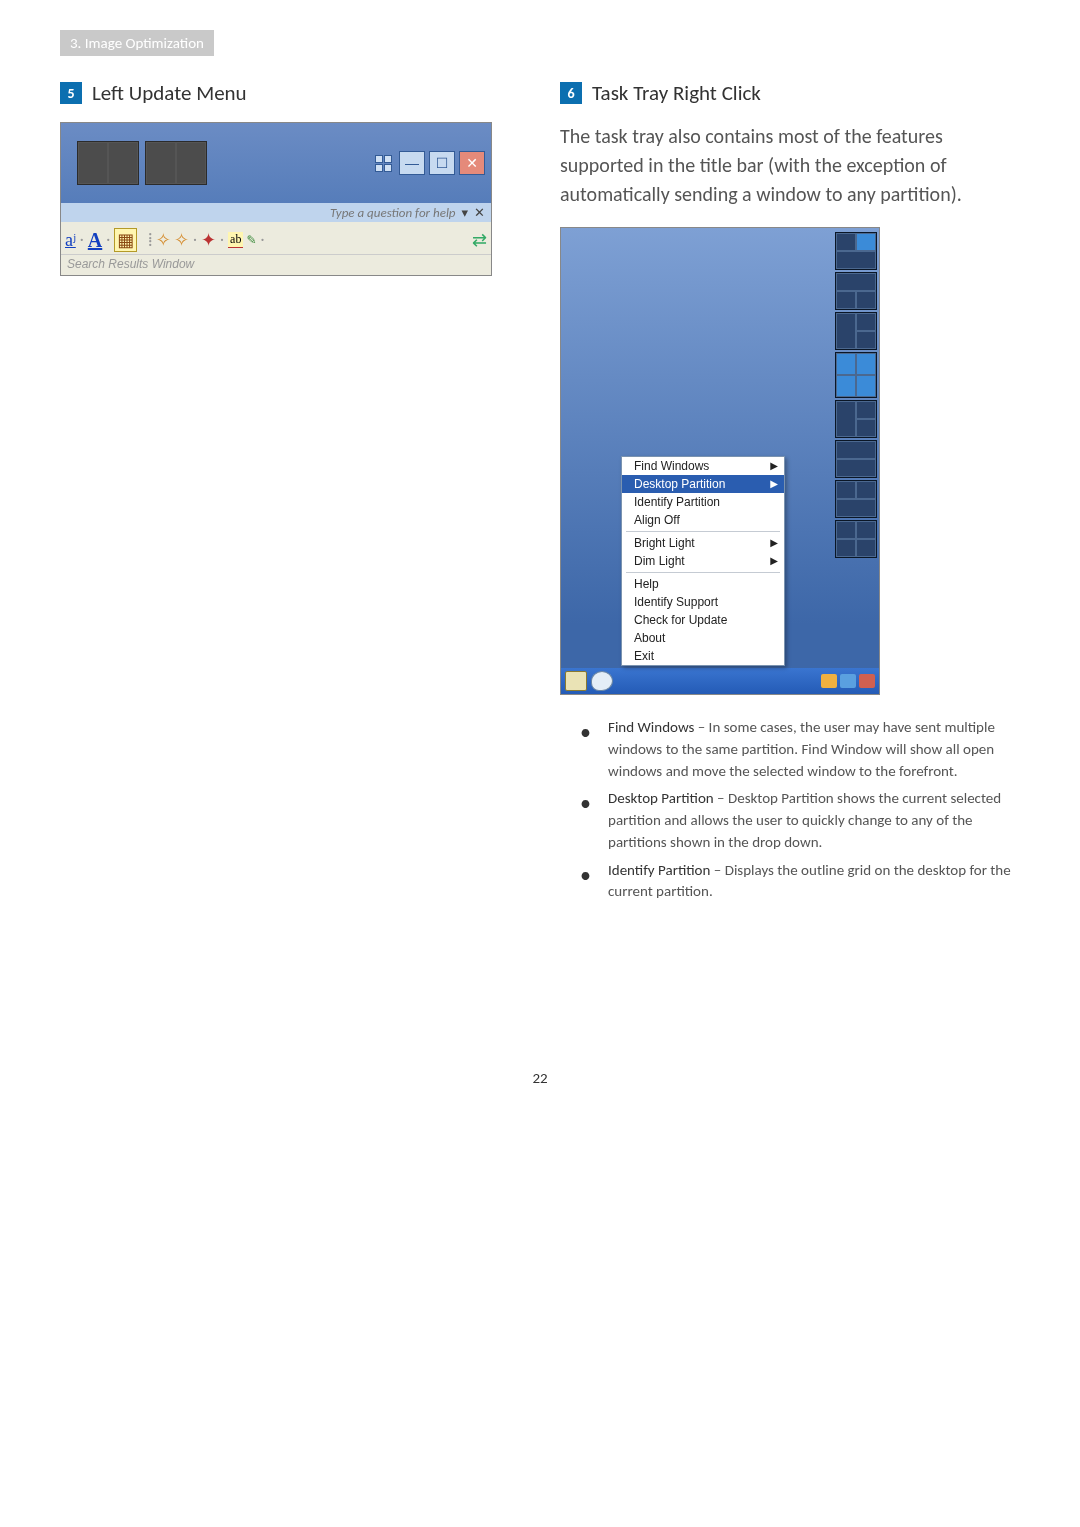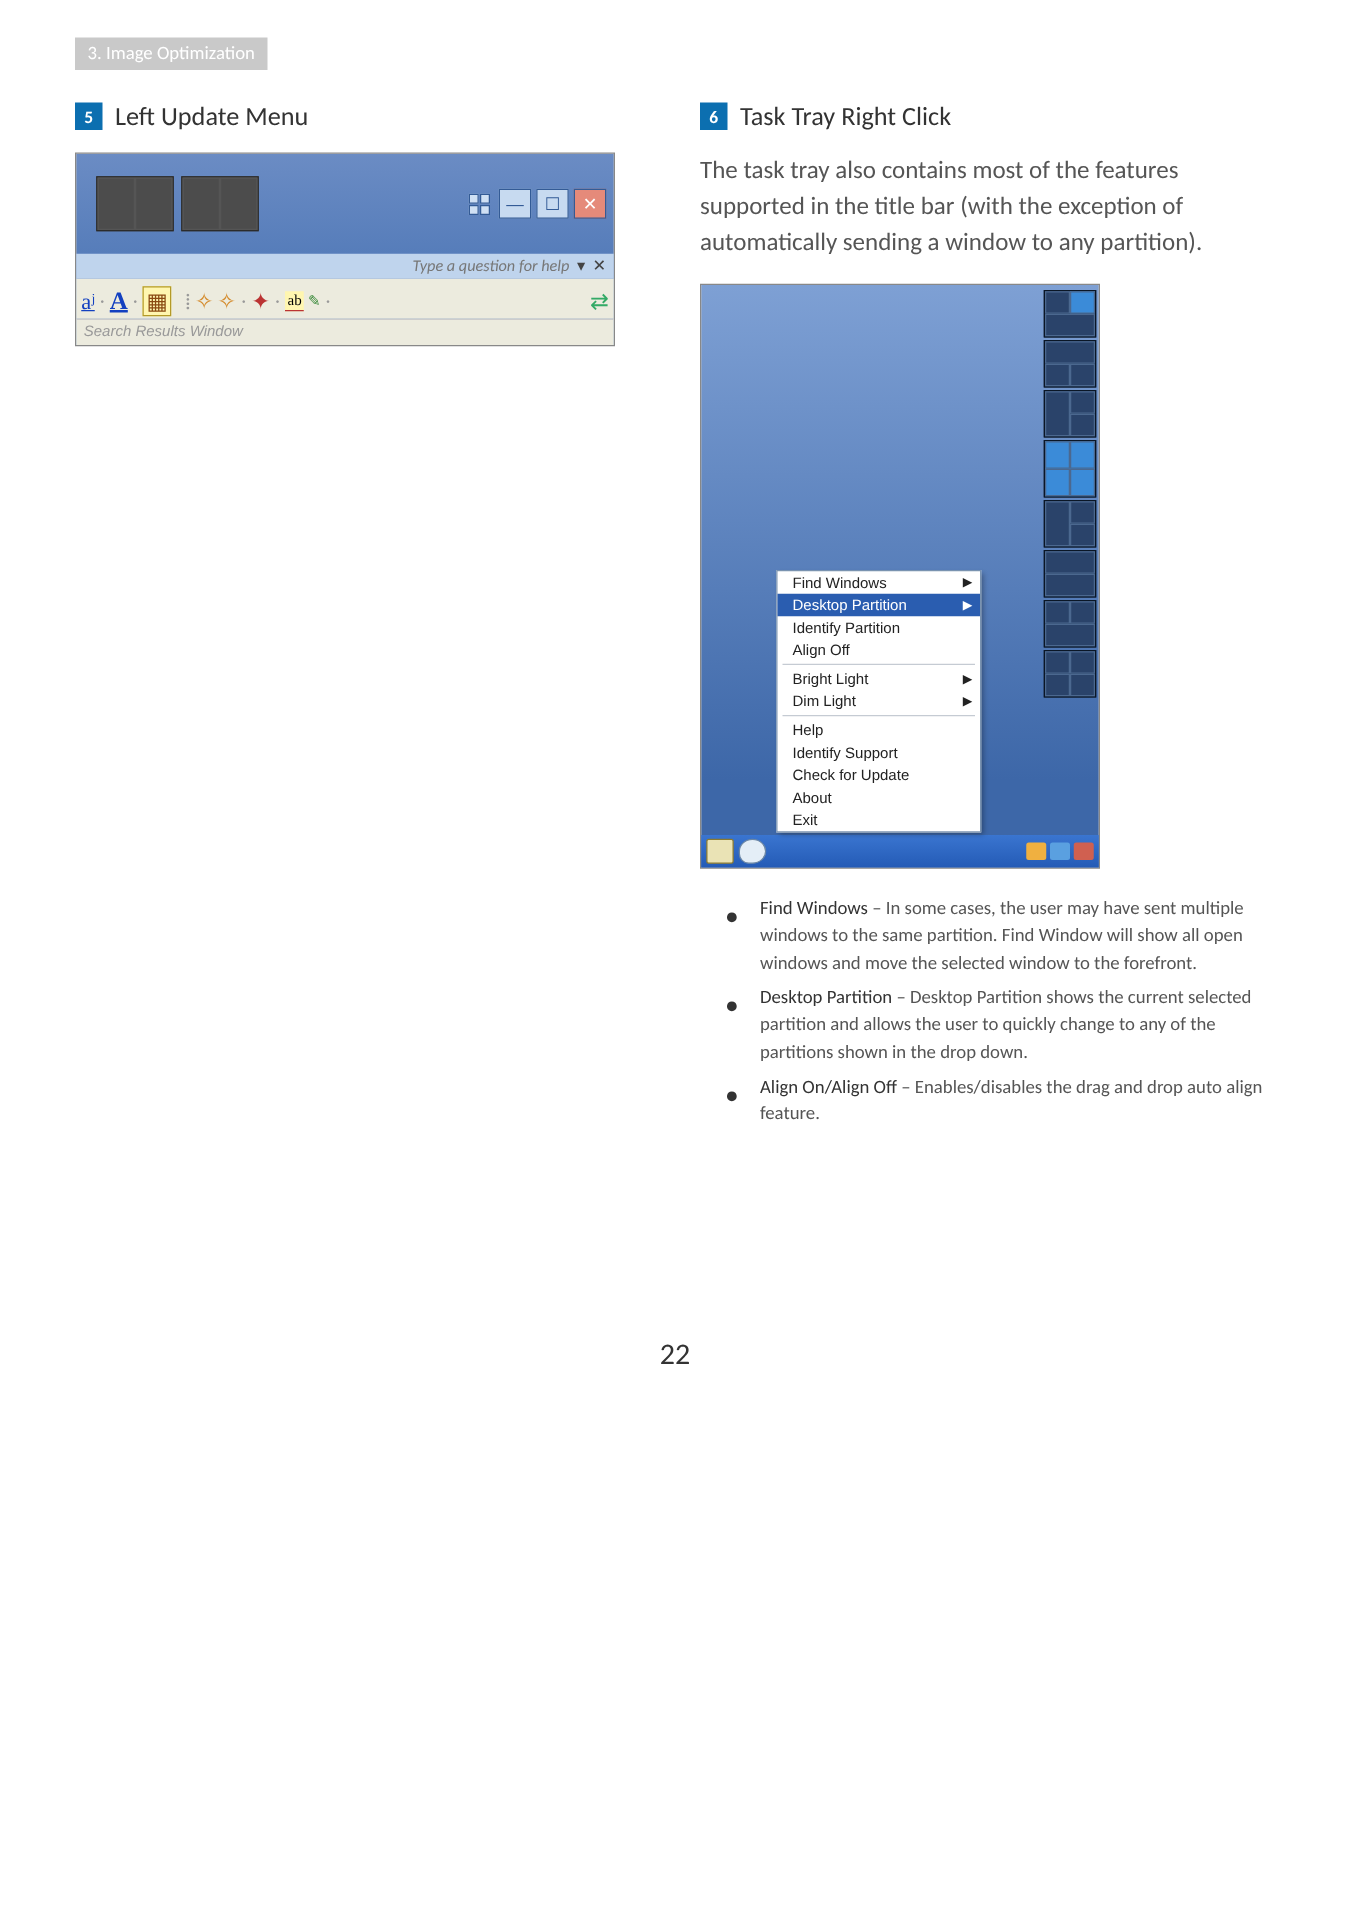--- a/index.html
+++ b/index.html
@@ -244,21 +244,21 @@
     top: 0;
     color:#333;
     font-size: 22px;
   }
   ul.feature-list .term {
     color:#333;
     font-weight: 400;
   }
   .pagenum {
     text-align: center;
-    font-size: 24px;
+    font-size: 15px;
     color: #333;
     margin-top: 160px;
   }
 </style>
 </head>
 <body>
 
 <div class="page">
   <div class="chapter-tab">3. Image Optimization</div>
 
@@ -407,20 +407,20 @@
 
       
       <ul class="feature-list">
         <li>
           <span class="term">Find Windows</span><span> – In some cases, the user may have sent multiple windows to the same partition.  Find Window will show all open windows and move the selected window to the forefront.</span>
         </li>
         <li>
           <span class="term">Desktop Partition</span><span> – Desktop Partition shows the current selected partition and allows the user to quickly change to any of the partitions shown in the drop down.</span>
         </li>
         <li>
-          <span class="term">Align On/Align Off</span><span> – Enables/disables the drag and drop auto align feature.</span>
+          <span class="term">Identify Partition</span><span> – Displays the outline grid on the desktop for the current partition.</span>
         </li>
       </ul>
     </div>
   </div>
 
   <div class="pagenum">22</div>
 </div>
 
 </body></html>

